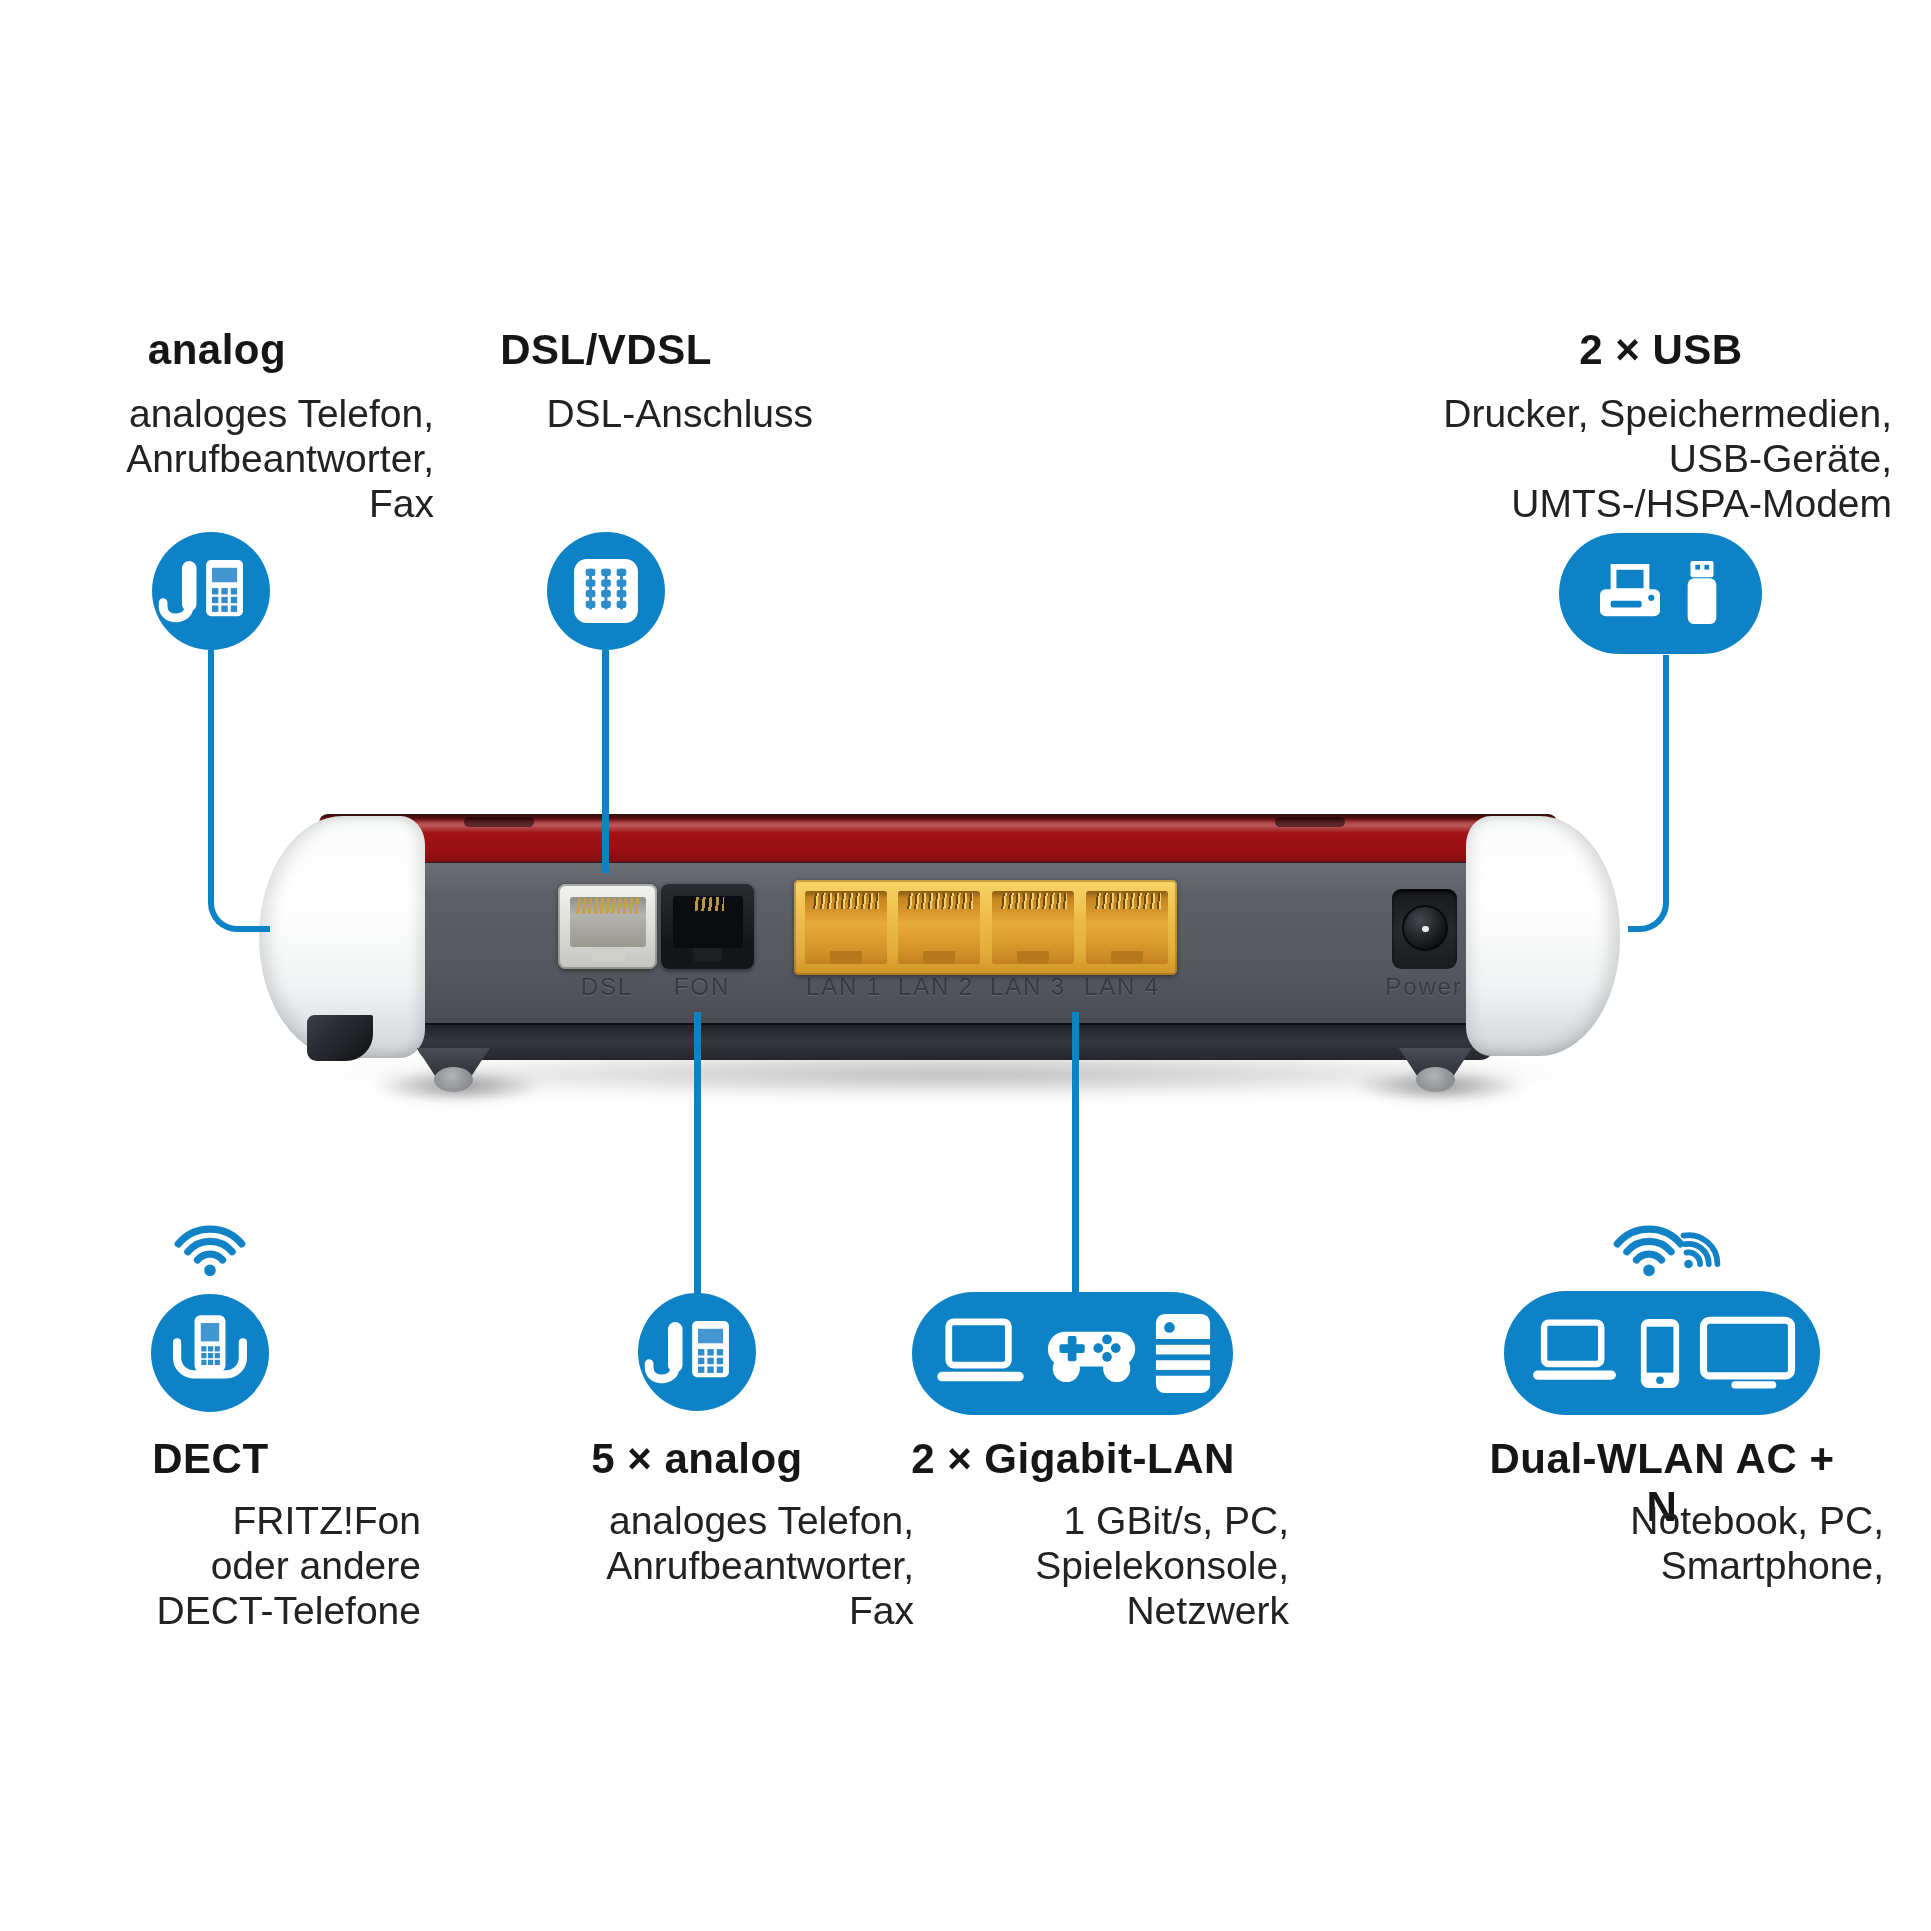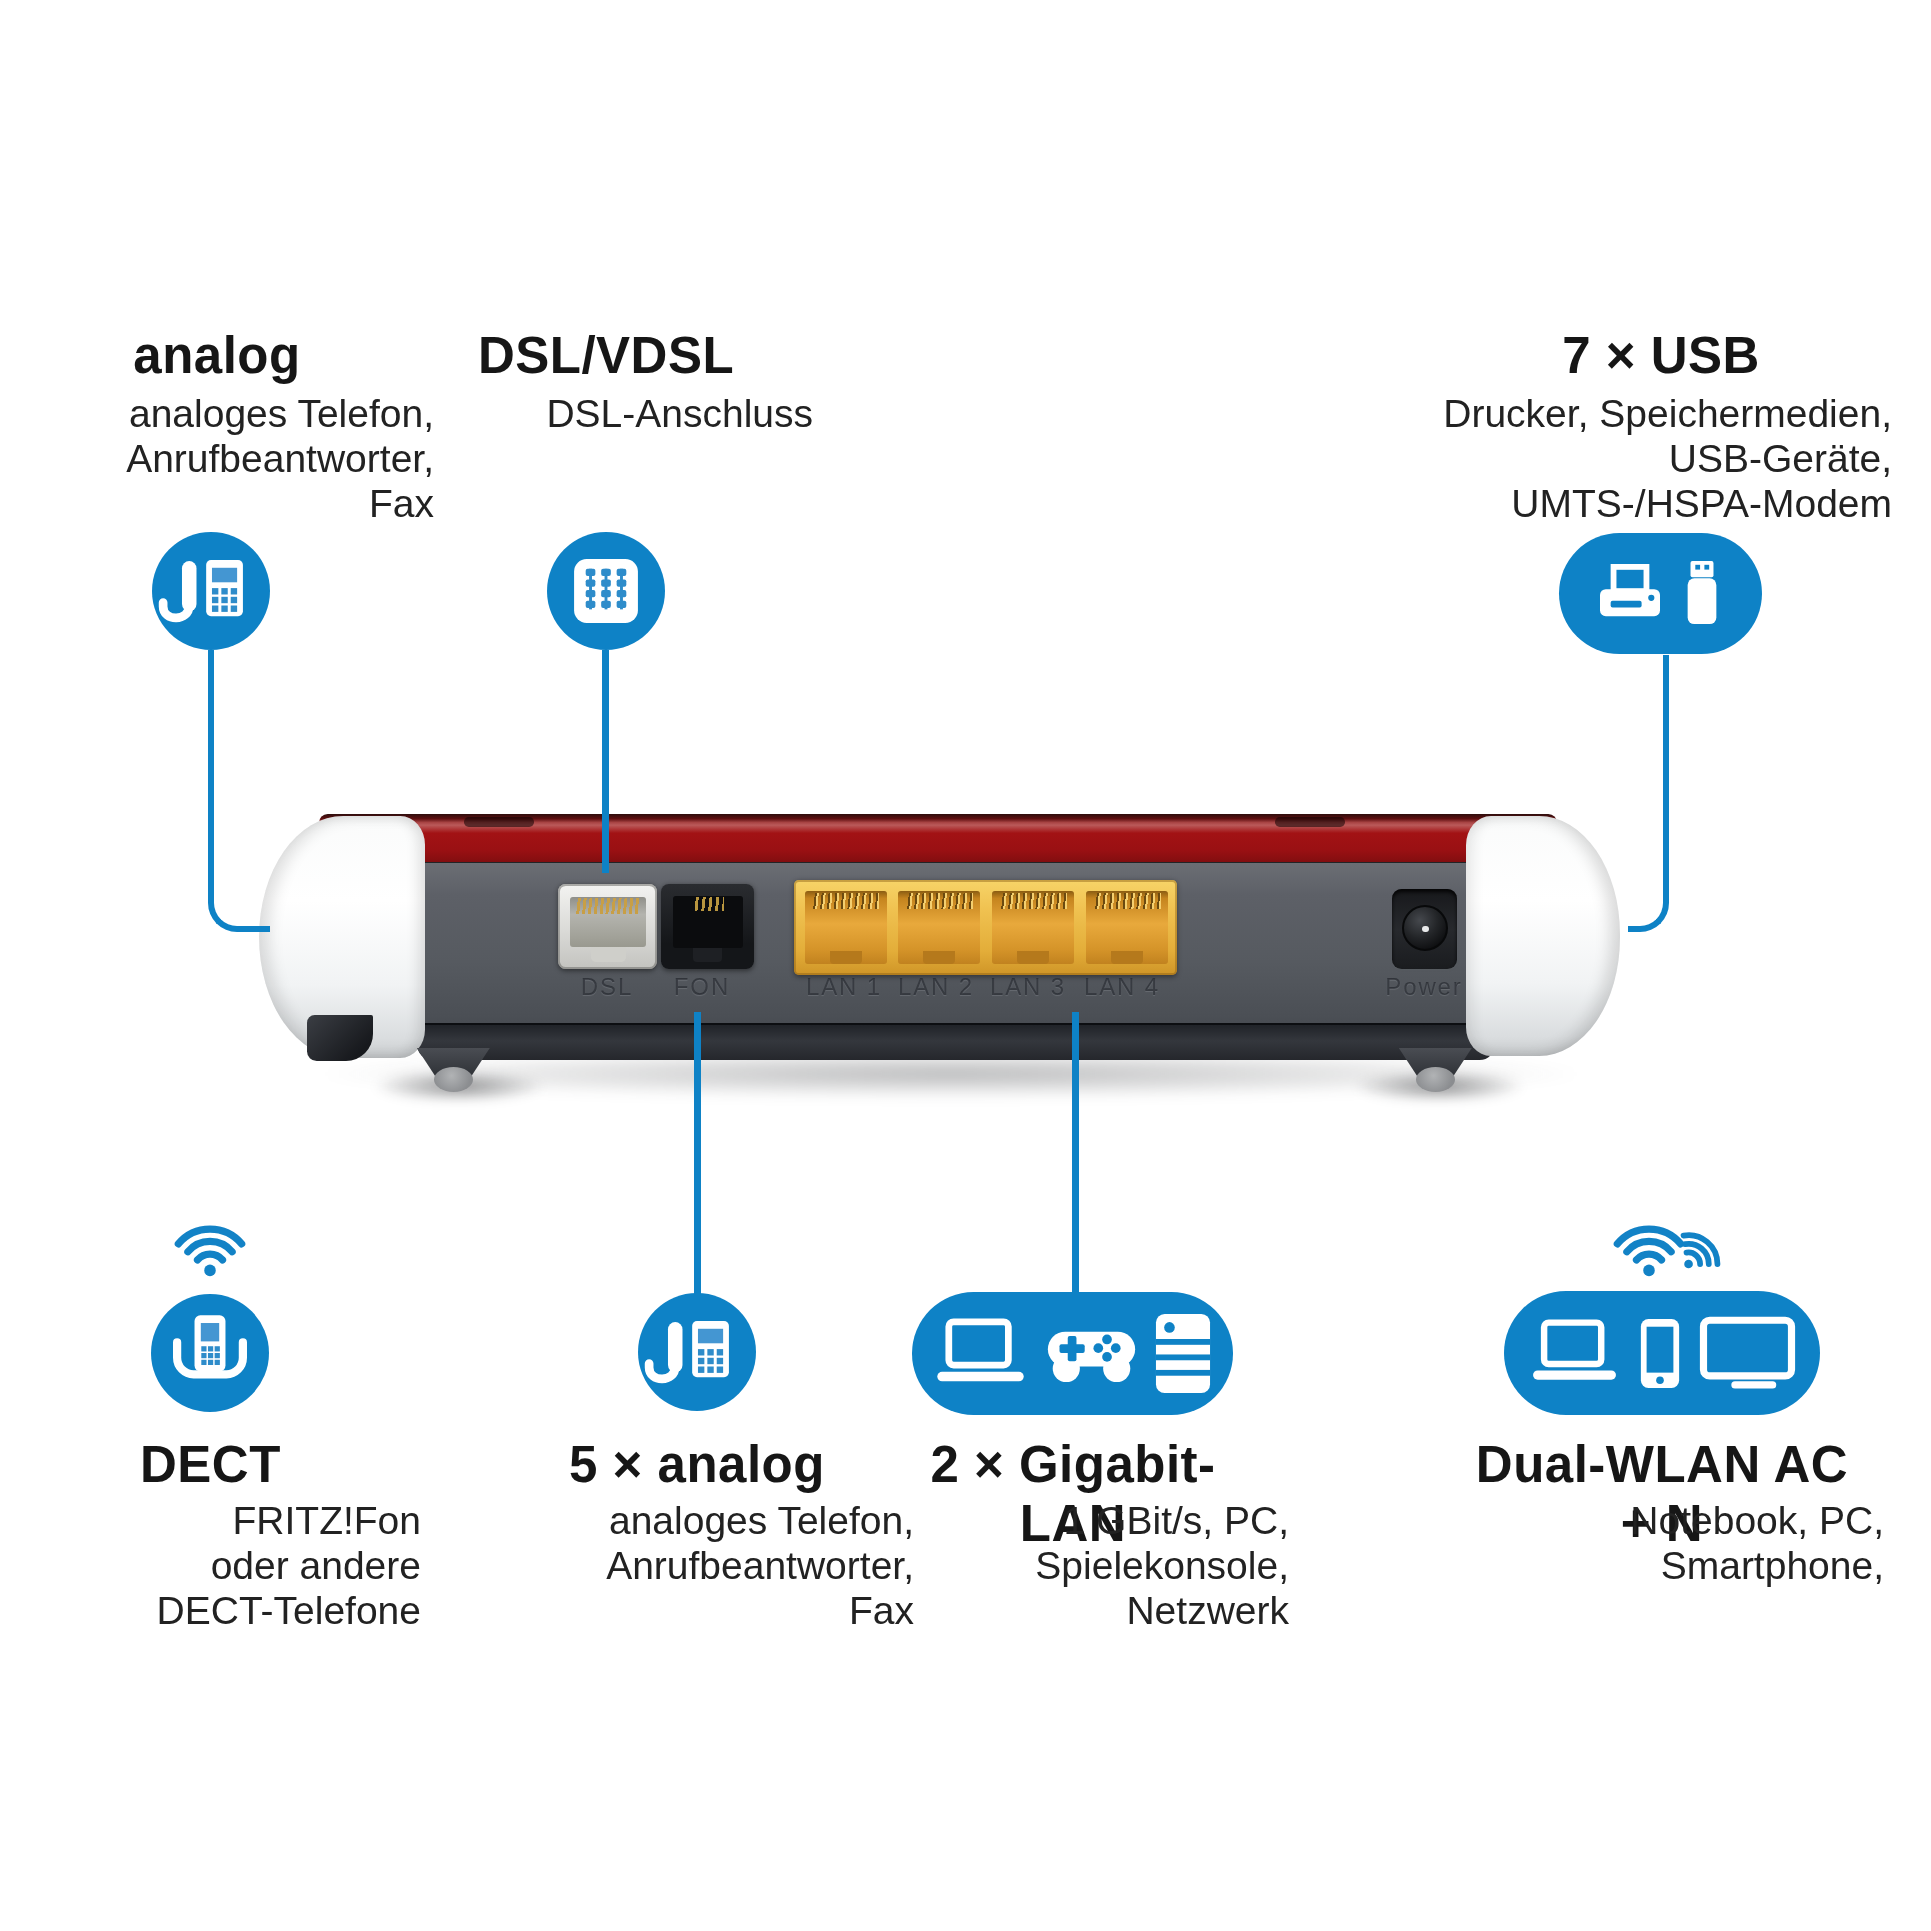--- a/index.html
+++ b/index.html
@@ -1,19 +1,19 @@
 <!DOCTYPE html>
 <html><head>
 <meta charset="utf-8">
 <style>
   html,body{margin:0;padding:0;background:#fff;}
   #canvas{position:relative;width:1931px;height:1931px;background:#fff;overflow:hidden;
           font-family:"Liberation Sans",sans-serif;color:#1d1d1d;}
   
-  .sec-heading{position:absolute;font-size:51px;font-weight:bold;color:#161616;
+  .sec-heading{position:absolute;font-size:42px;font-weight:bold;color:#161616;
                text-align:center;letter-spacing:0.5px;z-index:4;}
   .sec-body{position:absolute;font-size:39px;line-height:45px;color:#222;
             text-align:right;z-index:4;}
   
   .circle{position:absolute;width:118px;height:118px;border-radius:50%;background:#0e82c6;
           display:flex;align-items:center;justify-content:center;z-index:4;}
   .pill{position:absolute;background:#0e82c6;display:flex;align-items:center;
         justify-content:center;z-index:4;}
   .wifi{position:absolute;z-index:4;}
   
@@ -109,21 +109,21 @@
     <div>analoges Telefon,</div>
     <div>Anrufbeantworter,</div>
     <div>Fax</div>
   </div>
 
   <div class="sec-heading" style="left:413px;top:326px;width:386px">DSL/VDSL</div>
   <div class="sec-body" style="left:379px;top:391px;width:434px">
     <div>DSL-Anschluss</div>
   </div>
 
-  <div class="sec-heading" style="left:1468px;top:326px;width:386px">7 × USB</div>
+  <div class="sec-heading" style="left:1468px;top:326px;width:386px">2 × USB</div>
   <div class="sec-body" style="left:1429px;top:391px;width:463px">
     <div>Drucker, Speichermedien,</div>
     <div>USB-Geräte,</div>
     <div>UMTS-/HSPA-Modem</div>
   </div>
 
   <div class="circle" style="left:152px;top:532px">
     <svg width="118" height="118" viewBox="0 0 122 122">
       <rect x="31" y="30" width="15" height="52" rx="7.5" fill="#fff"></rect>
       <path d="M38.5 76 c0 17 -27 17 -27 1 v-4" fill="none" stroke="#fff" stroke-width="9" stroke-linecap="round"></path>

